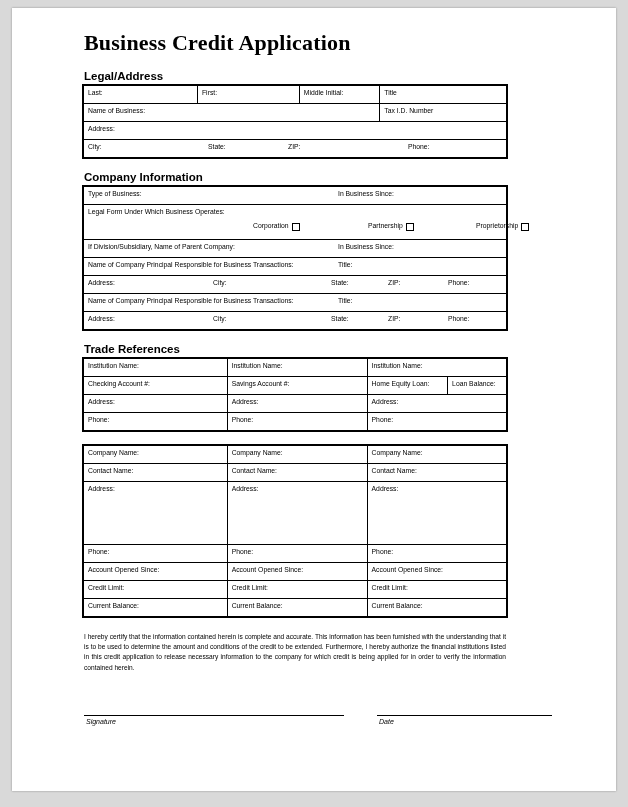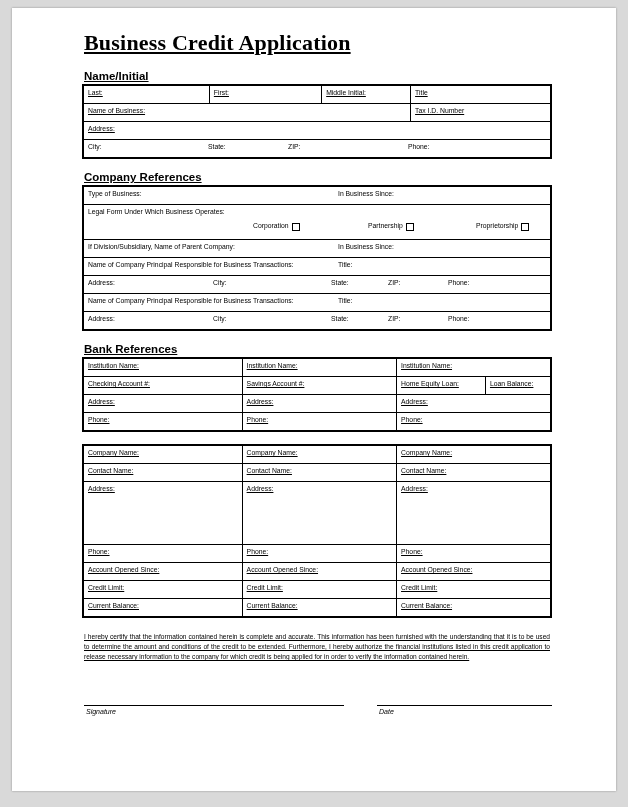--- a/index.html
+++ b/index.html
@@ -19,22 +19,21 @@
     top: 8px;
     width: 604px;
     height: 783px;
     background: #ffffff;
     box-shadow: 0 0 2px rgba(0,0,0,0.35);
   }
   .content {
     position: absolute;
     left: 70px;
     top: 22px;
-    width: 470px;
-    text-decoration: underline;
+    width: 426px;
   }
   h1.doc-title {
     font-family: "Liberation Serif", serif;
     font-size: 22px;
     font-weight: bold;
     margin: 0 0 14px 2px;
     letter-spacing: 0.2px;
     color: #000;
   }
   .section-title {
@@ -105,21 +104,21 @@
 </style>
 </head>
 <body>
 
 <div class="page">
   <div class="content">
 
     <h1 class="doc-title">Business Credit Application</h1>
 
     <div class="block">
-      <div class="section-title">Name/Initial</div>
+      <div class="section-title">Legal/Address</div>
       <table class="grid">
         <colgroup>
             <col style="width:27%">
             <col style="width:24%">
             <col style="width:19%">
             <col style="width:30%">
           </colgroup>
         <tbody>
           <tr>
             <td><span>Last:</span></td>
@@ -142,21 +141,21 @@
                 <span class="pos" style="left:200px">ZIP:</span>
                 <span class="pos" style="left:320px">Phone:</span>
               </span>
             </td>
           </tr>
         </tbody>
       </table>
     </div>
 
     <div class="block">
-      <div class="section-title">Company References</div>
+      <div class="section-title">Company Information</div>
       <table class="grid">
         <tbody>
           <tr>
             <td>
               <span class="cellrow">
                 <span class="lbl">Type of Business:</span>
                 <span class="pos" style="left:250px">In Business Since:</span>
               </span>
             </td>
           </tr>
@@ -216,21 +215,21 @@
                 <span class="pos" style="left:300px">ZIP:</span>
                 <span class="pos" style="left:360px">Phone:</span>
               </span>
             </td>
           </tr>
         </tbody>
       </table>
     </div>
 
     <div class="block">
-      <div class="section-title">Bank References</div>
+      <div class="section-title">Trade References</div>
       <table class="grid">
         <colgroup>
             <col style="width:34%">
             <col style="width:33%">
             <col style="width:19%">
             <col style="width:14%">
           </colgroup>
         <tbody>
           <tr>
             <td><span>Institution Name:</span></td>

